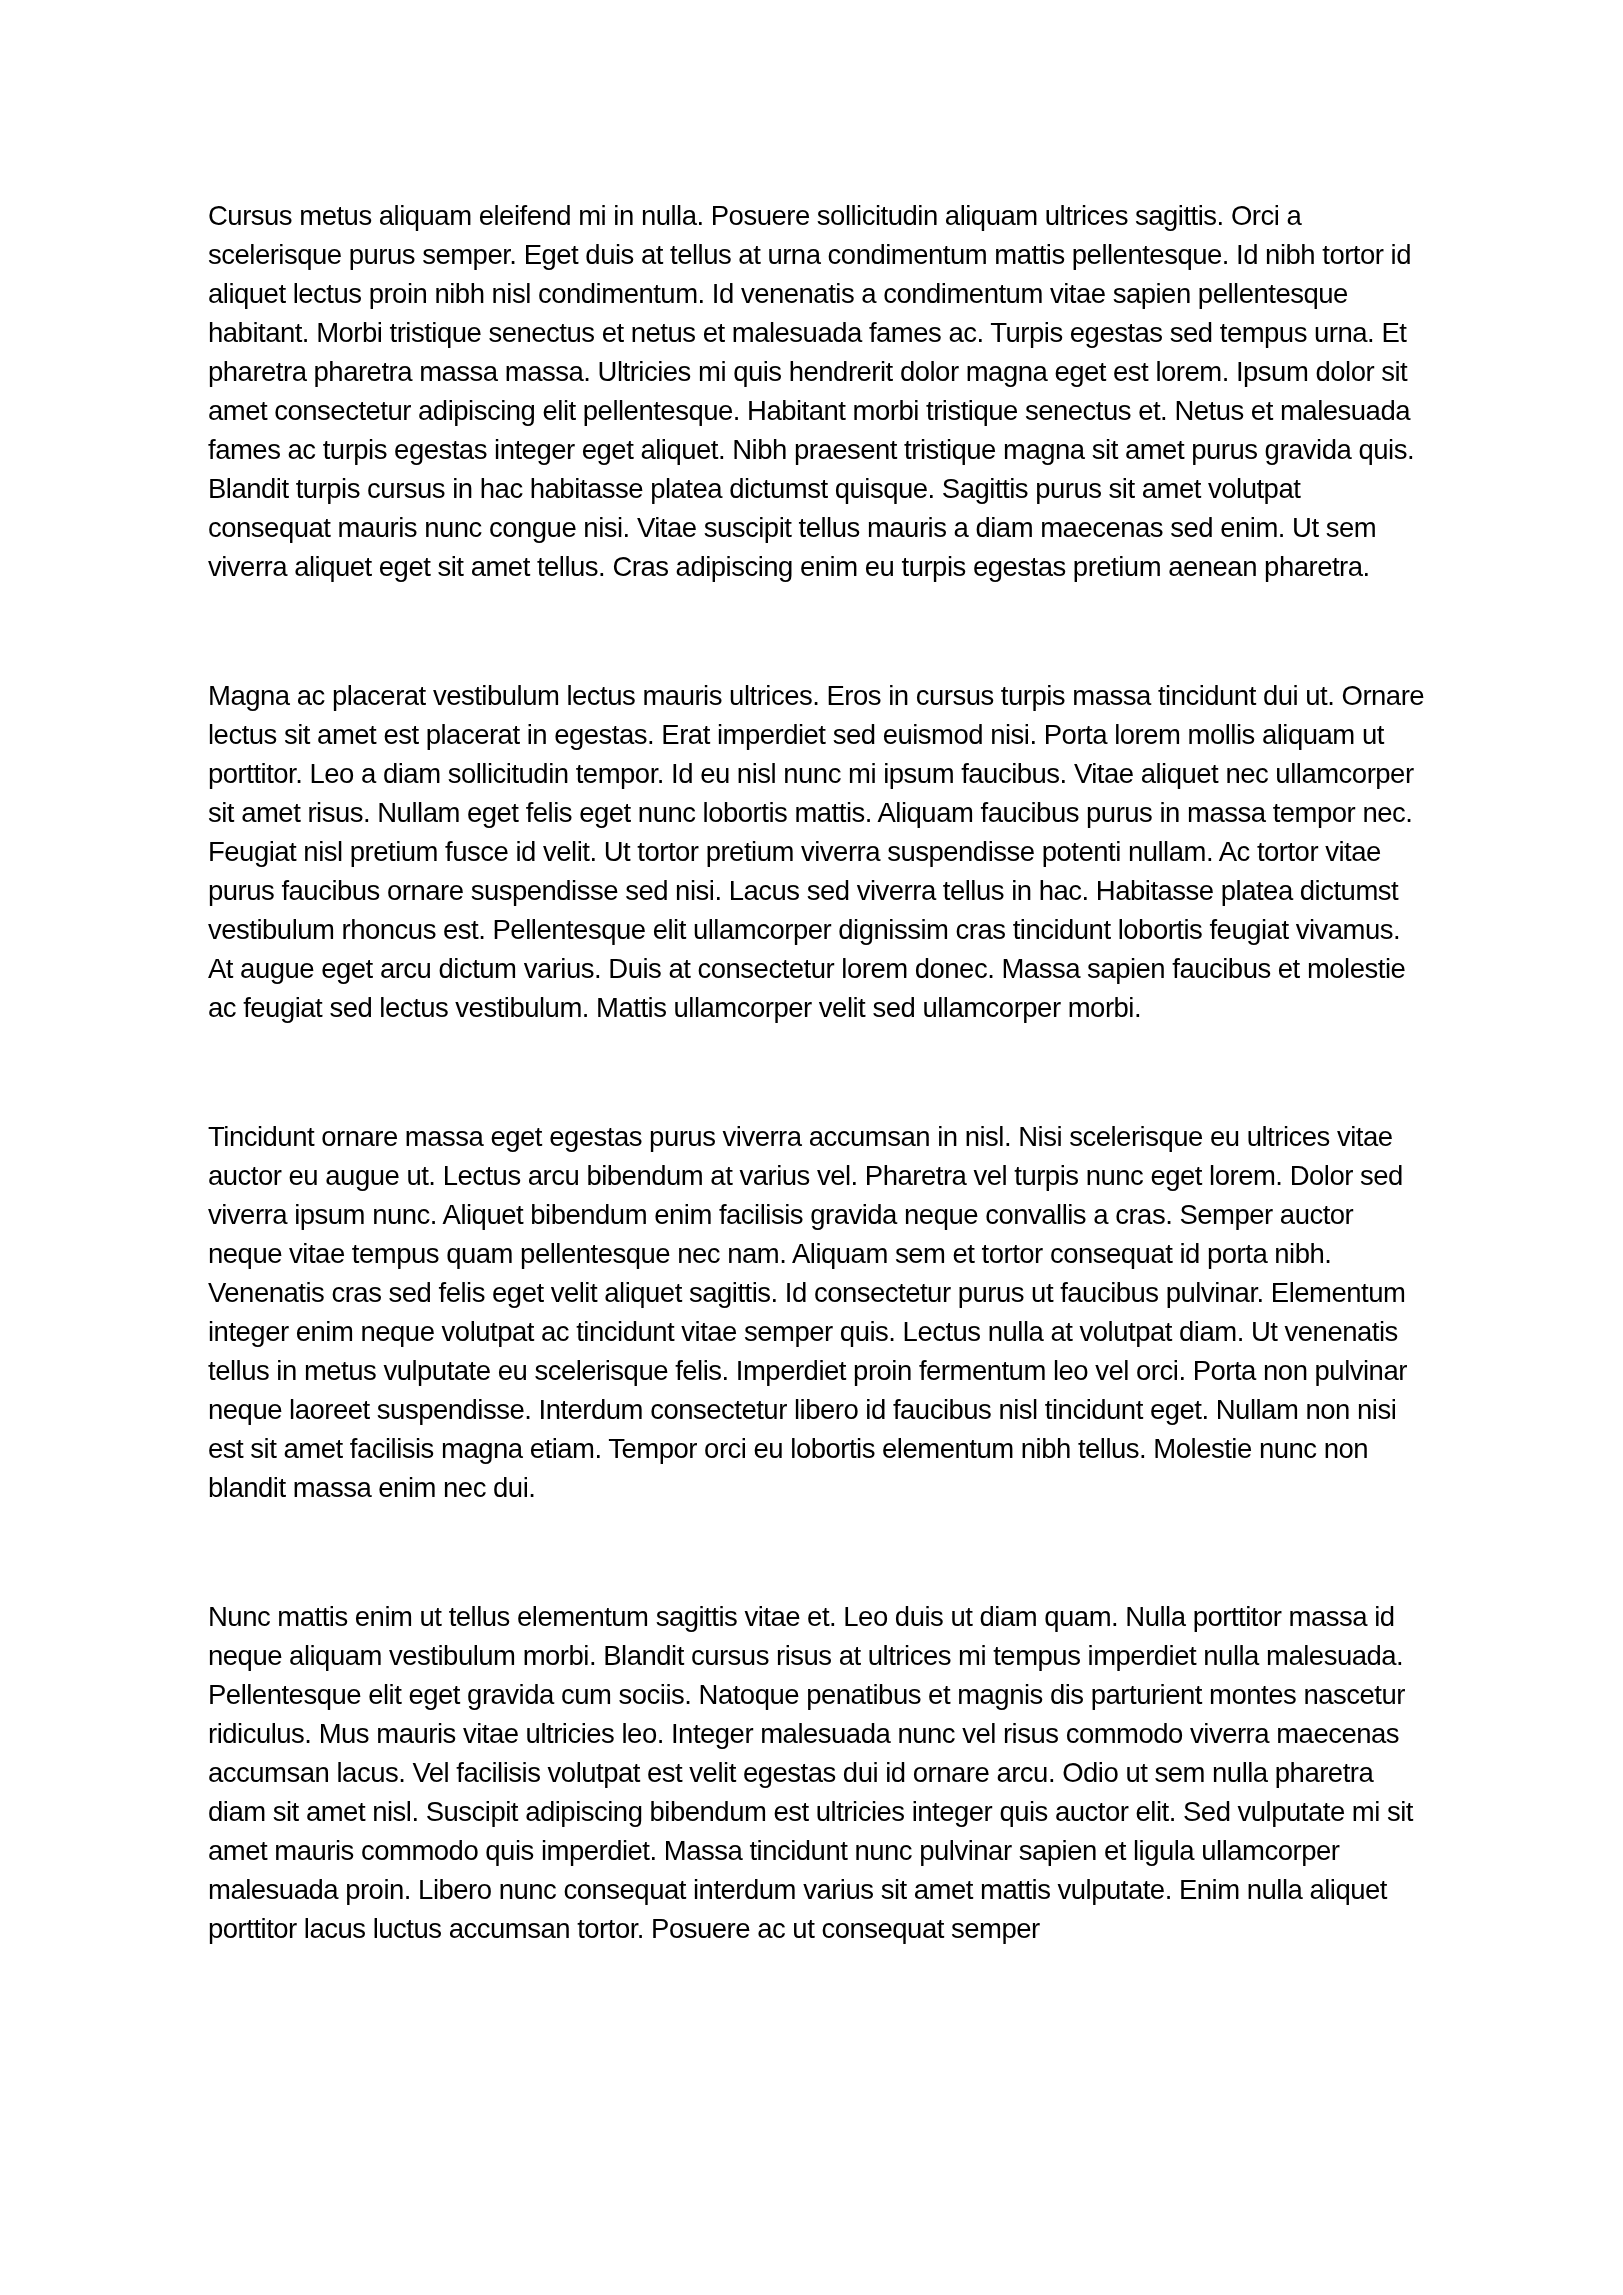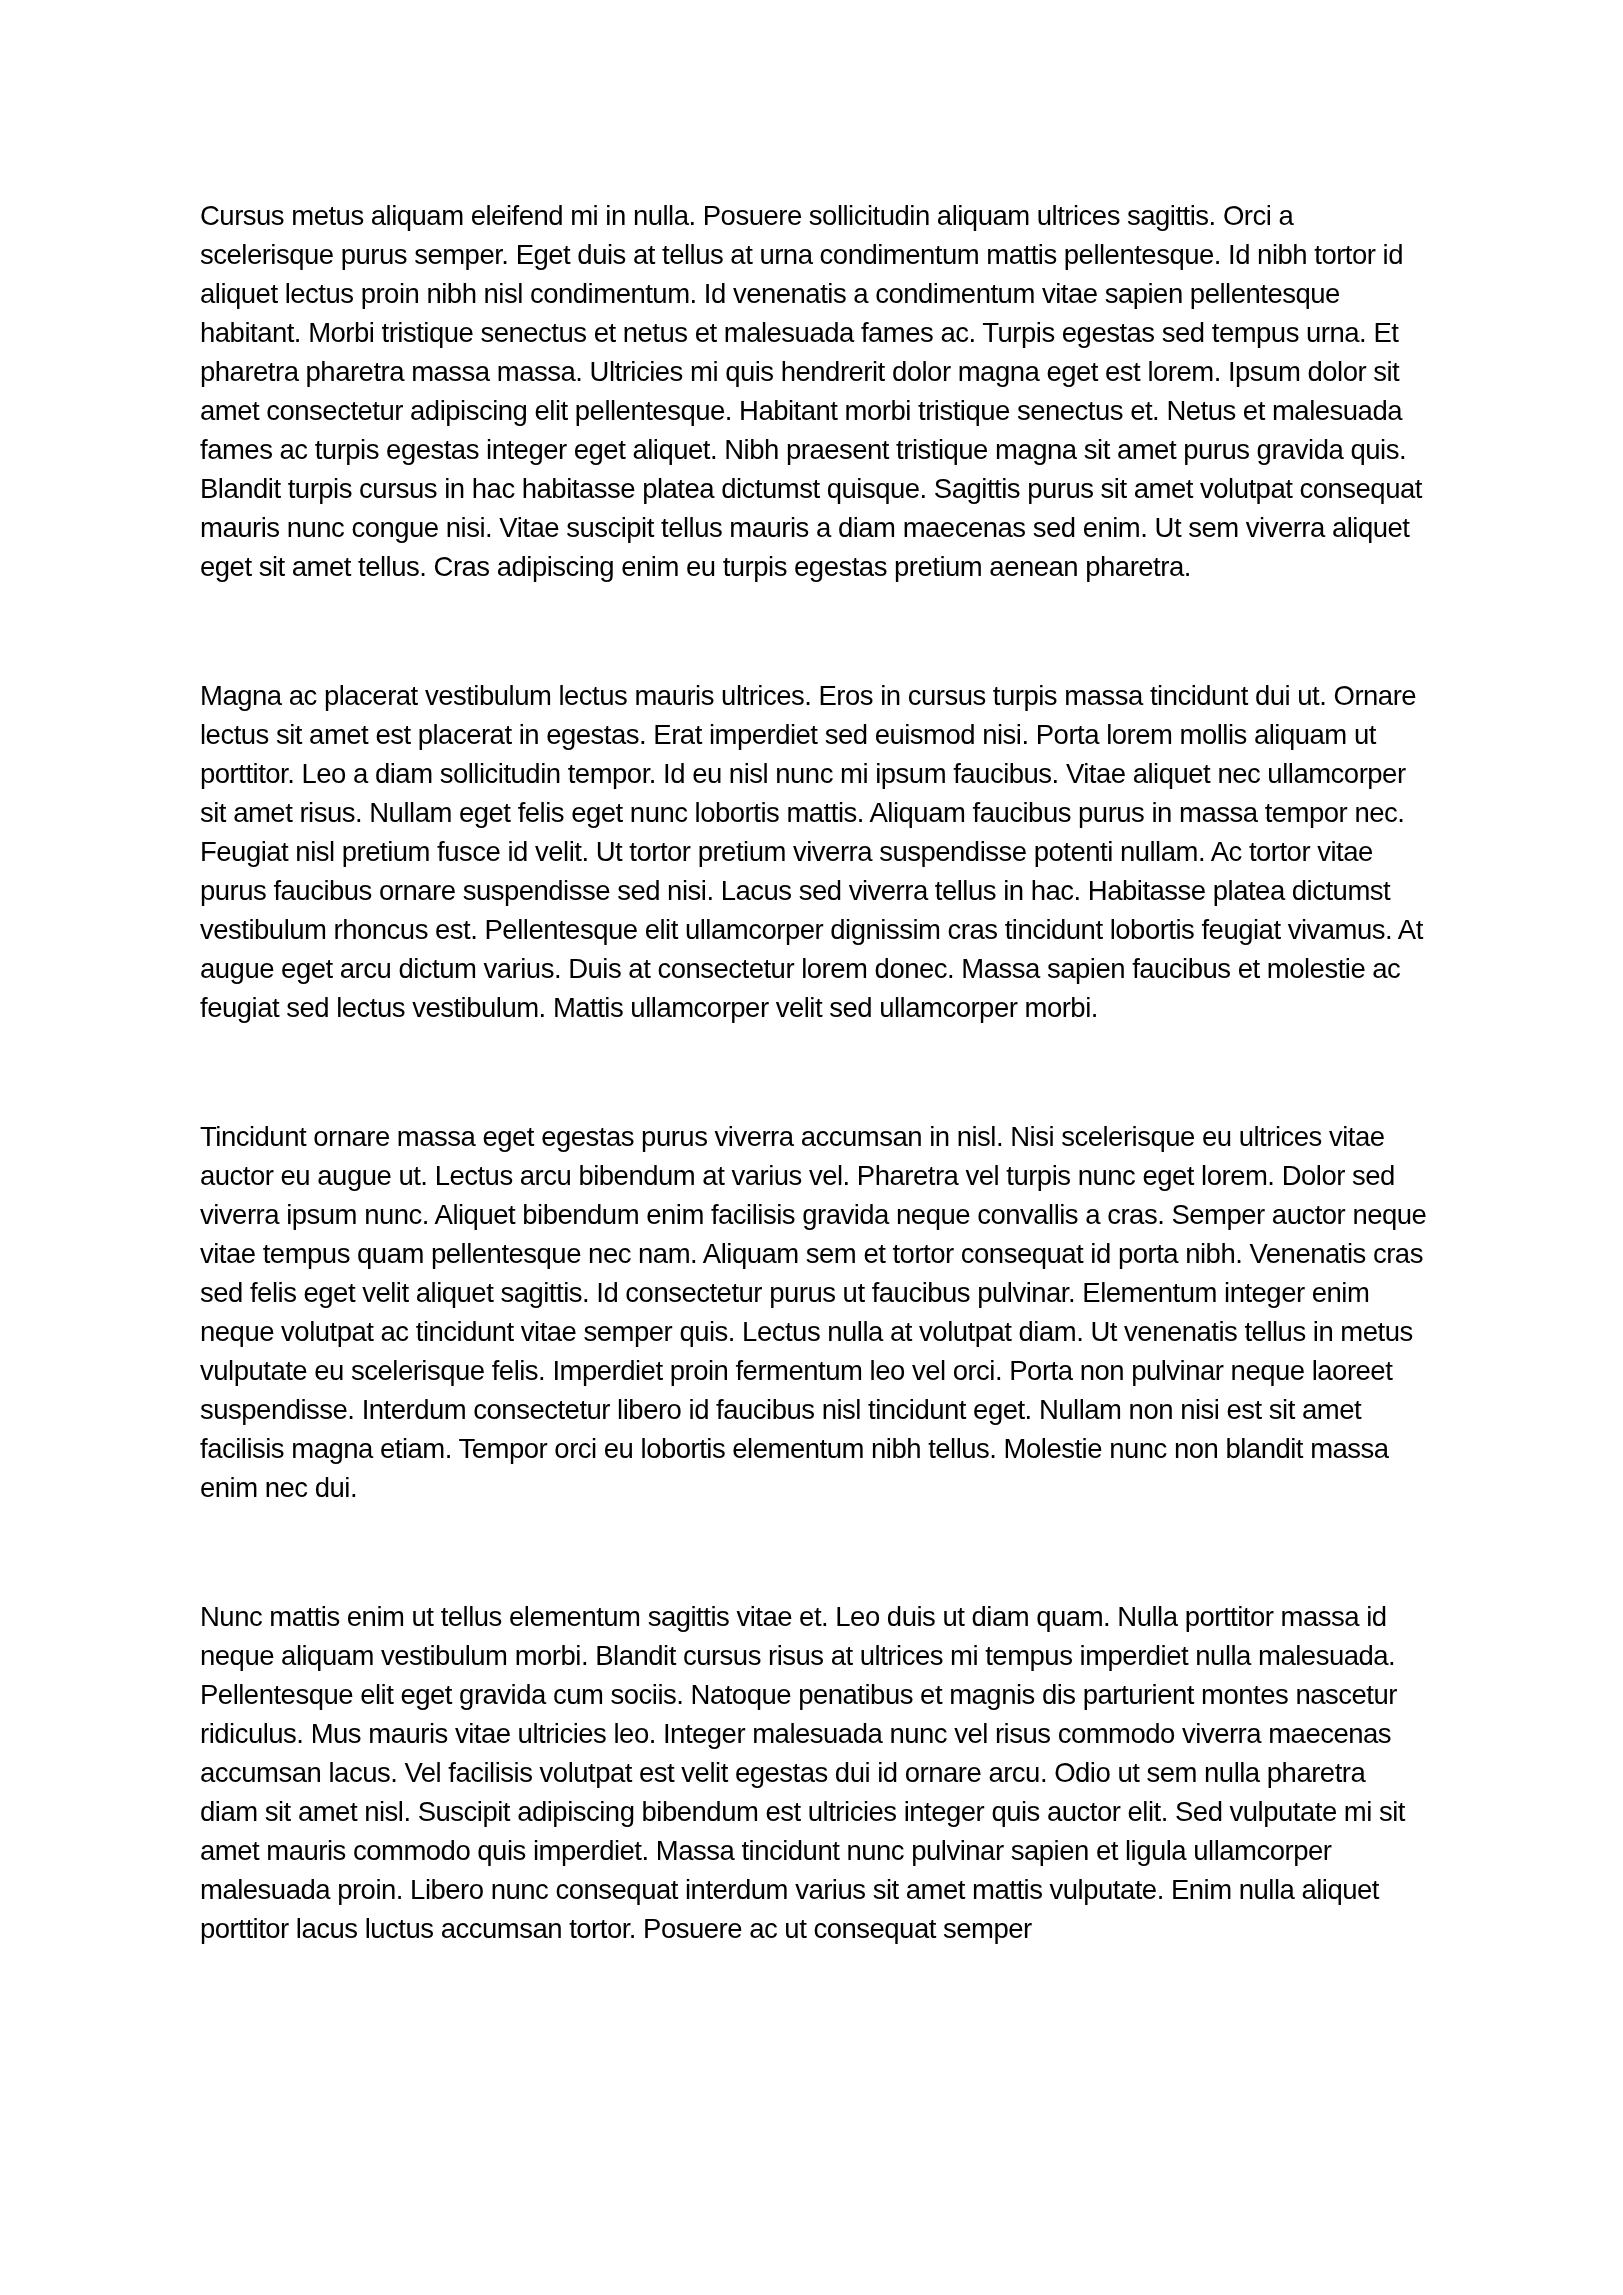--- a/index.html
+++ b/index.html
@@ -22,21 +22,21 @@
   }
   .doc-text {
     font-family: "Liberation Sans", "DejaVu Sans", sans-serif;
     font-size: 27.5px;
     line-height: 39px;
     letter-spacing: -0.5px;
     color: #000000;
     text-align: left;
   }
   .doc-text p {
-    margin: 0 0 90px 4px;
+    margin: 0 0 90px 12px;
     padding: 0;
   }
   .doc-text p:last-child {
     margin-bottom: 0;
   }
 </style>
 </head>
 <body>
 
 <div class="page">

